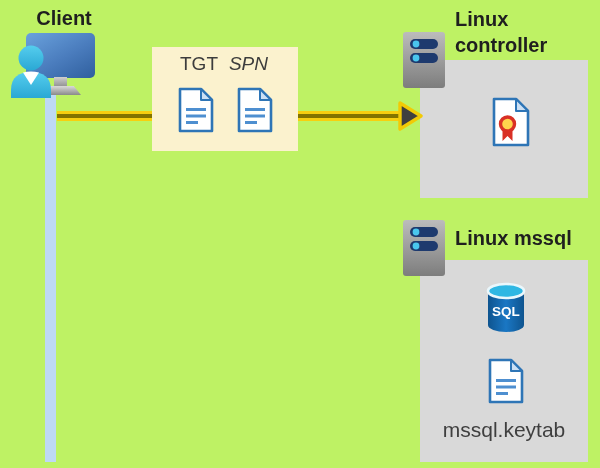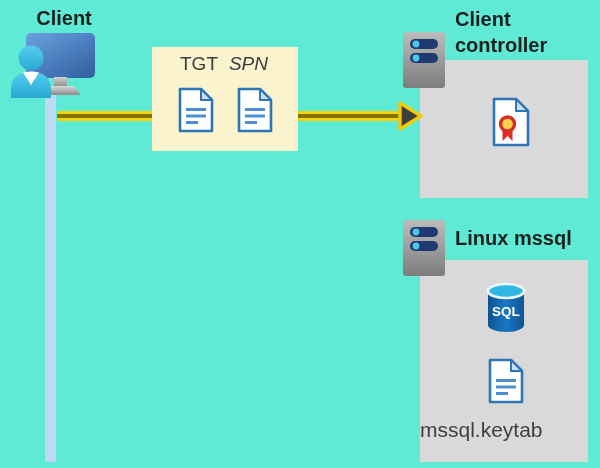--- a/index.html
+++ b/index.html
@@ -1,17 +1,17 @@
 <!DOCTYPE html>
 <html><head>
 <meta charset="utf-8">
 <style>
   html,body{margin:0;padding:0;background:#fff;}
   .canvas{
-    position:relative;width:600px;height:468px;background:#5eead4;overflow:hidden;
+    position:relative;width:600px;height:468px;background:#bef264;overflow:hidden;
     font-family:"Liberation Sans",sans-serif;
   }
   .abs{position:absolute;}
   .heading{font-weight:bold;color:#1f1f1f;font-size:20px;line-height:26px;}
   
   .client-label{left:20px;top:5px;width:88px;text-align:center;}
   .monitor{left:26px;top:33px;width:69px;height:45px;border-radius:5px;
     background:linear-gradient(150deg,#6aa2dd 0%,#4a7cbd 55%,#2f5f9e 100%);z-index:2;}
   .stand-neck{left:54px;top:77px;width:13px;height:10px;
     background:linear-gradient(180deg,#cfcfcf,#8f8f8f);z-index:2;}
@@ -35,21 +35,21 @@
   .dc-label{left:455px;top:6px;width:132px;}
   .dc-box{left:420px;top:60px;width:168px;height:138px;background:#d9d9d9;z-index:0;}
   .dc-server{left:403px;top:32px;z-index:2;}
   .cert-icon{left:492px;top:97px;z-index:1;}
   
   .lx-label{left:455px;top:225px;width:140px;}
   .lx-box{left:420px;top:260px;width:168px;height:202px;background:#d9d9d9;z-index:0;}
   .lx-server{left:403px;top:220px;z-index:2;}
   .sql-icon{left:486px;top:282px;z-index:1;}
   .keytab-doc{left:488px;top:358px;z-index:1;}
-  .keytab-label{left:420px;top:418px;width:168px;text-align:left;
+  .keytab-label{left:420px;top:418px;width:168px;text-align:center;
     font-size:21px;color:#3f3f3f;z-index:1;}
   svg{display:block;}
 </style>
 </head>
 <body>
 
 <div class="canvas">
 
   <div class="abs heading client-label">Client</div>
 
@@ -88,21 +88,21 @@
     <line x1="8" y1="35.5" x2="20" y2="35.5" stroke="#4e8fd0" stroke-width="3"></line>
   </svg>
   <svg class="abs spn-doc" width="36" height="46" viewBox="0 0 36 46">
     <path d="M2,2 H23 L34,13 V44 H2 Z" fill="#ffffff" stroke="#2e75b6" stroke-width="2.6" stroke-linejoin="round"></path>
     <path d="M23,2 V13 H34 Z" fill="#cce0f4" stroke="#2e75b6" stroke-width="2" stroke-linejoin="round"></path>
     <line x1="8" y1="22.5" x2="28" y2="22.5" stroke="#4e8fd0" stroke-width="3"></line>
     <line x1="8" y1="29" x2="28" y2="29" stroke="#4e8fd0" stroke-width="3"></line>
     <line x1="8" y1="35.5" x2="20" y2="35.5" stroke="#4e8fd0" stroke-width="3"></line>
   </svg>
 
-  <div class="abs heading dc-label">Client controller</div>
+  <div class="abs heading dc-label">Linux controller</div>
   <div class="abs dc-box"></div>
   <svg class="abs dc-server" width="42" height="56" viewBox="0 0 42 56">
     <defs>
       <linearGradient id="sg1" x1="0" y1="0" x2="0" y2="1">
         <stop offset="0" stop-color="#bcbcbc"></stop>
           <stop offset="1" stop-color="#7d7d7d"></stop>
       </linearGradient>
     </defs>
     <rect width="42" height="56" rx="3" fill="url(#sg1)"></rect>
     <rect x="7" y="7" width="28" height="10" rx="5" fill="#1e3a6e"></rect>

